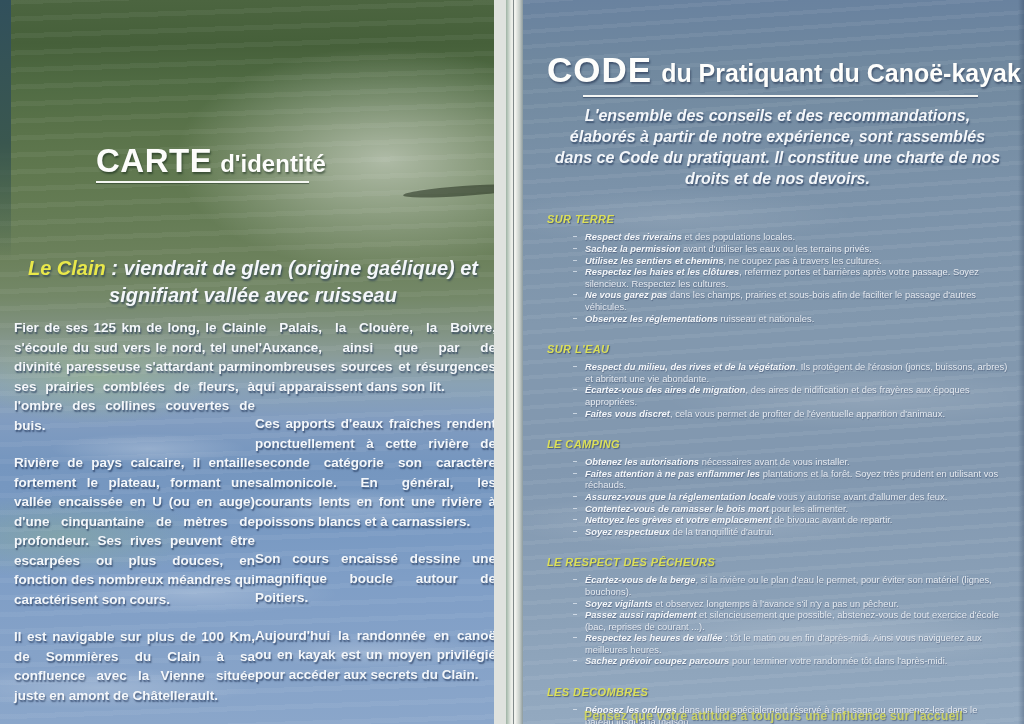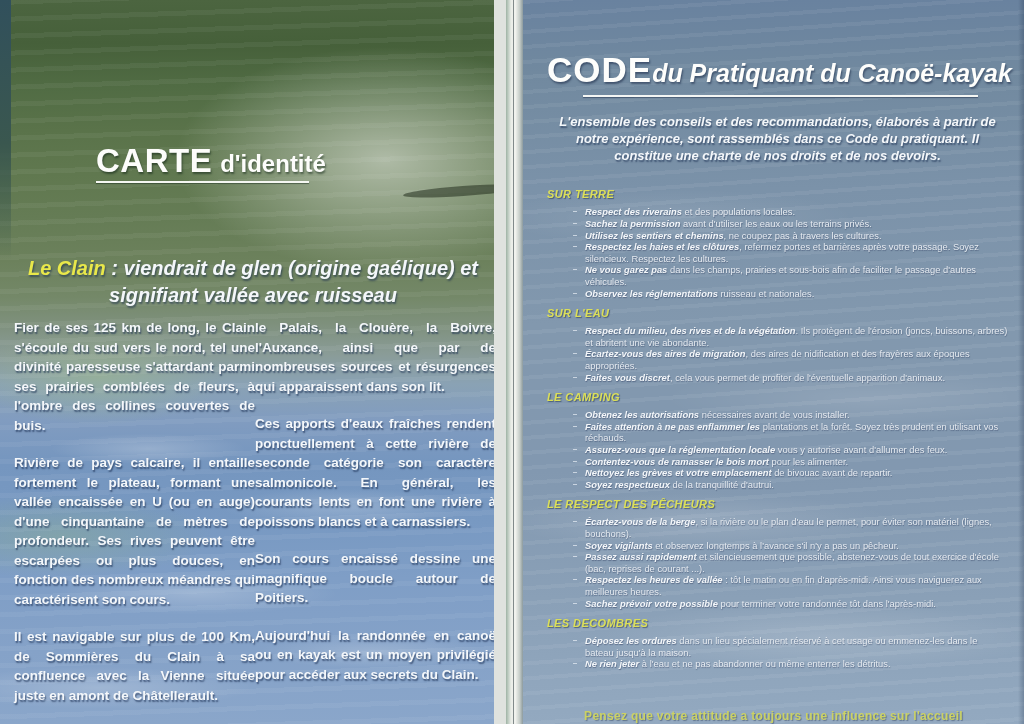--- a/index.html
+++ b/index.html
@@ -84,32 +84,32 @@
   .right-page .water-streaks{
     position:absolute;inset:0;pointer-events:none;
     background:repeating-linear-gradient(176deg, rgba(255,255,255,.06) 0 4px, rgba(0,0,0,0) 4px 15px);
   }
   .right-inner{position:relative;padding:50px 16px 0 24px;}
   .code-title{
     text-align:center;color:#fefefc;white-space:nowrap;
     text-shadow:1px 2px 2px rgba(25,40,70,.55);
   }
   .code-title .big{font-size:35px;font-weight:bold;letter-spacing:1px;}
-  .code-title .small{font-size:25px;font-weight:bold;font-style:italic;}
+  .code-title .small{font-size:25px;font-weight:bold;margin-left:9px;}
   .code-title-underline{margin:5px 30px 0 36px;height:2px;background:#f4f6f4;
     box-shadow:0 1px 1px rgba(25,40,70,.5);}
   .code-intro{
-    margin:16px auto 0 auto;width:452px;text-align:center;
-    font-size:13px;font-weight:bold;font-style:italic;line-height:1.32;
+    margin:8px auto 0 auto;width:452px;text-align:center;
+    font-size:16px;font-weight:bold;font-style:italic;line-height:1.32;
     color:#f4f7fa;text-shadow:1px 1.5px 1.5px rgba(25,45,80,.6);
   }
   .sections{margin-top:24px;}
   .section-heading{
     font-size:11px;font-weight:bold;font-style:italic;letter-spacing:.4px;
-    color:#dcdf58;margin:8px 0 6px 0;text-shadow:1px 1px 1px rgba(30,45,75,.55);
+    color:#dcdf58;margin:19px 0 6px 0;text-shadow:1px 1px 1px rgba(30,45,75,.55);
   }
   .rule-item{
     position:relative;padding-left:38px;font-size:9.4px;line-height:11.6px;
     color:#e6ebf1;text-shadow:.5px 1px 1px rgba(30,45,80,.45);
   }
   .rule-item .lead{font-weight:bold;font-style:italic;color:#f4f7fa;}
   .rule-item .bullet{
     position:absolute;left:26px;top:5px;width:4px;height:1px;background:rgba(240,245,250,.65);
   }
   .code-footer{
@@ -188,21 +188,21 @@
           <div class="rule-item"><span class="bullet"></span><span class="lead">Faites attention à ne pas enflammer les</span><span> plantations et la forêt. Soyez très prudent en utilisant vos réchauds.</span></div>
           <div class="rule-item"><span class="bullet"></span><span class="lead">Assurez-vous que la réglementation locale</span><span> vous y autorise avant d'allumer des feux.</span></div>
           <div class="rule-item"><span class="bullet"></span><span class="lead">Contentez-vous de ramasser le bois mort</span><span> pour les alimenter.</span></div>
           <div class="rule-item"><span class="bullet"></span><span class="lead">Nettoyez les grèves et votre emplacement</span><span> de bivouac avant de repartir.</span></div>
           <div class="rule-item"><span class="bullet"></span><span class="lead">Soyez respectueux</span><span> de la tranquillité d'autrui.</span></div>
           <div class="section-heading">LE RESPECT DES PÊCHEURS</div>
           <div class="rule-item"><span class="bullet"></span><span class="lead">Écartez-vous de la berge</span><span>, si la rivière ou le plan d'eau le permet, pour éviter son matériel (lignes, bouchons).</span></div>
           <div class="rule-item"><span class="bullet"></span><span class="lead">Soyez vigilants</span><span> et observez longtemps à l'avance s'il n'y a pas un pêcheur.</span></div>
           <div class="rule-item"><span class="bullet"></span><span class="lead">Passez aussi rapidement</span><span> et silencieusement que possible, abstenez-vous de tout exercice d'école (bac, reprises de courant ...).</span></div>
           <div class="rule-item"><span class="bullet"></span><span class="lead">Respectez les heures de vallée</span><span> : tôt le matin ou en fin d'après-midi. Ainsi vous naviguerez aux meilleures heures.</span></div>
-          <div class="rule-item"><span class="bullet"></span><span class="lead">Sachez prévoir votre possible</span><span> pour terminer votre randonnée tôt dans l'après-midi.</span></div>
+          <div class="rule-item"><span class="bullet"></span><span class="lead">Sachez prévoir coupez parcours</span><span> pour terminer votre randonnée tôt dans l'après-midi.</span></div>
           <div class="section-heading">LES DECOMBRES</div>
           <div class="rule-item"><span class="bullet"></span><span class="lead">Déposez les ordures</span><span> dans un lieu spécialement réservé à cet usage ou emmenez-les dans le bateau jusqu'à la maison.</span></div>
           <div class="rule-item"><span class="bullet"></span><span class="lead">Ne rien jeter</span><span> à l'eau et ne pas abandonner ou même enterrer les détritus.</span></div>
         </div>
     </div>
 
     <div class="code-footer">Pensez que votre attitude a toujours une influence sur l'accueil</div>
   </div>
 
 </div>

